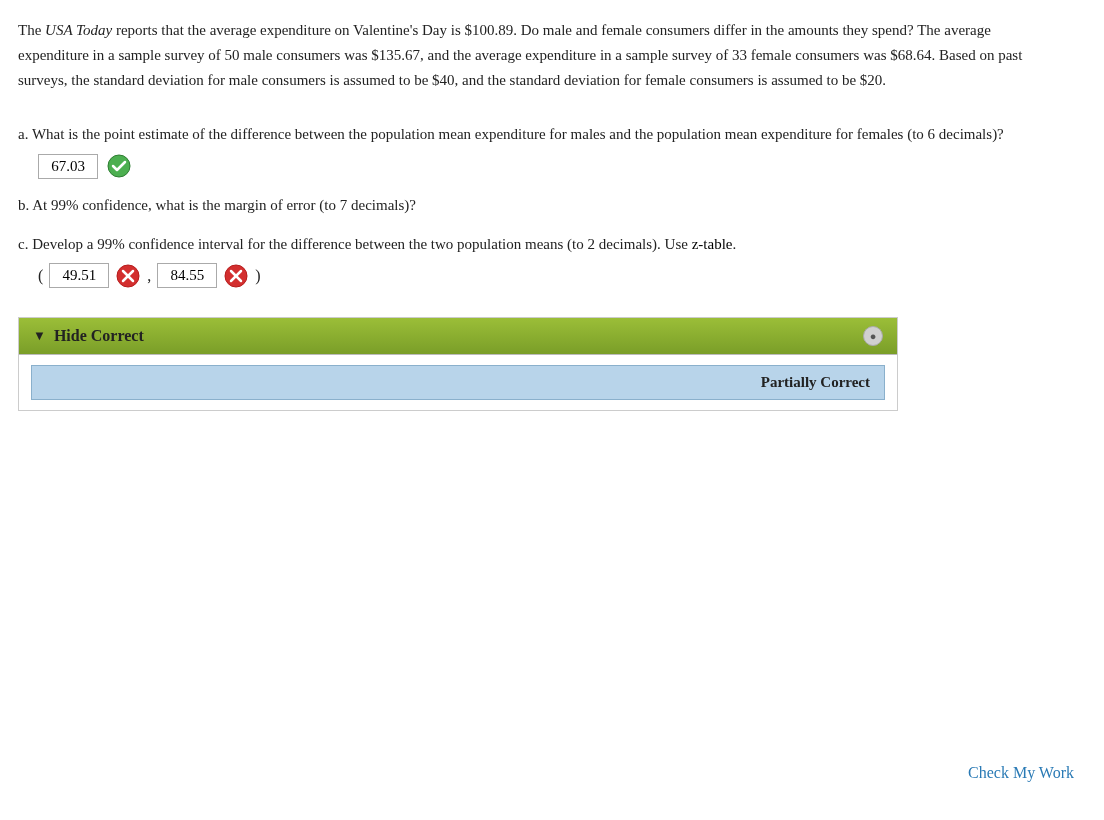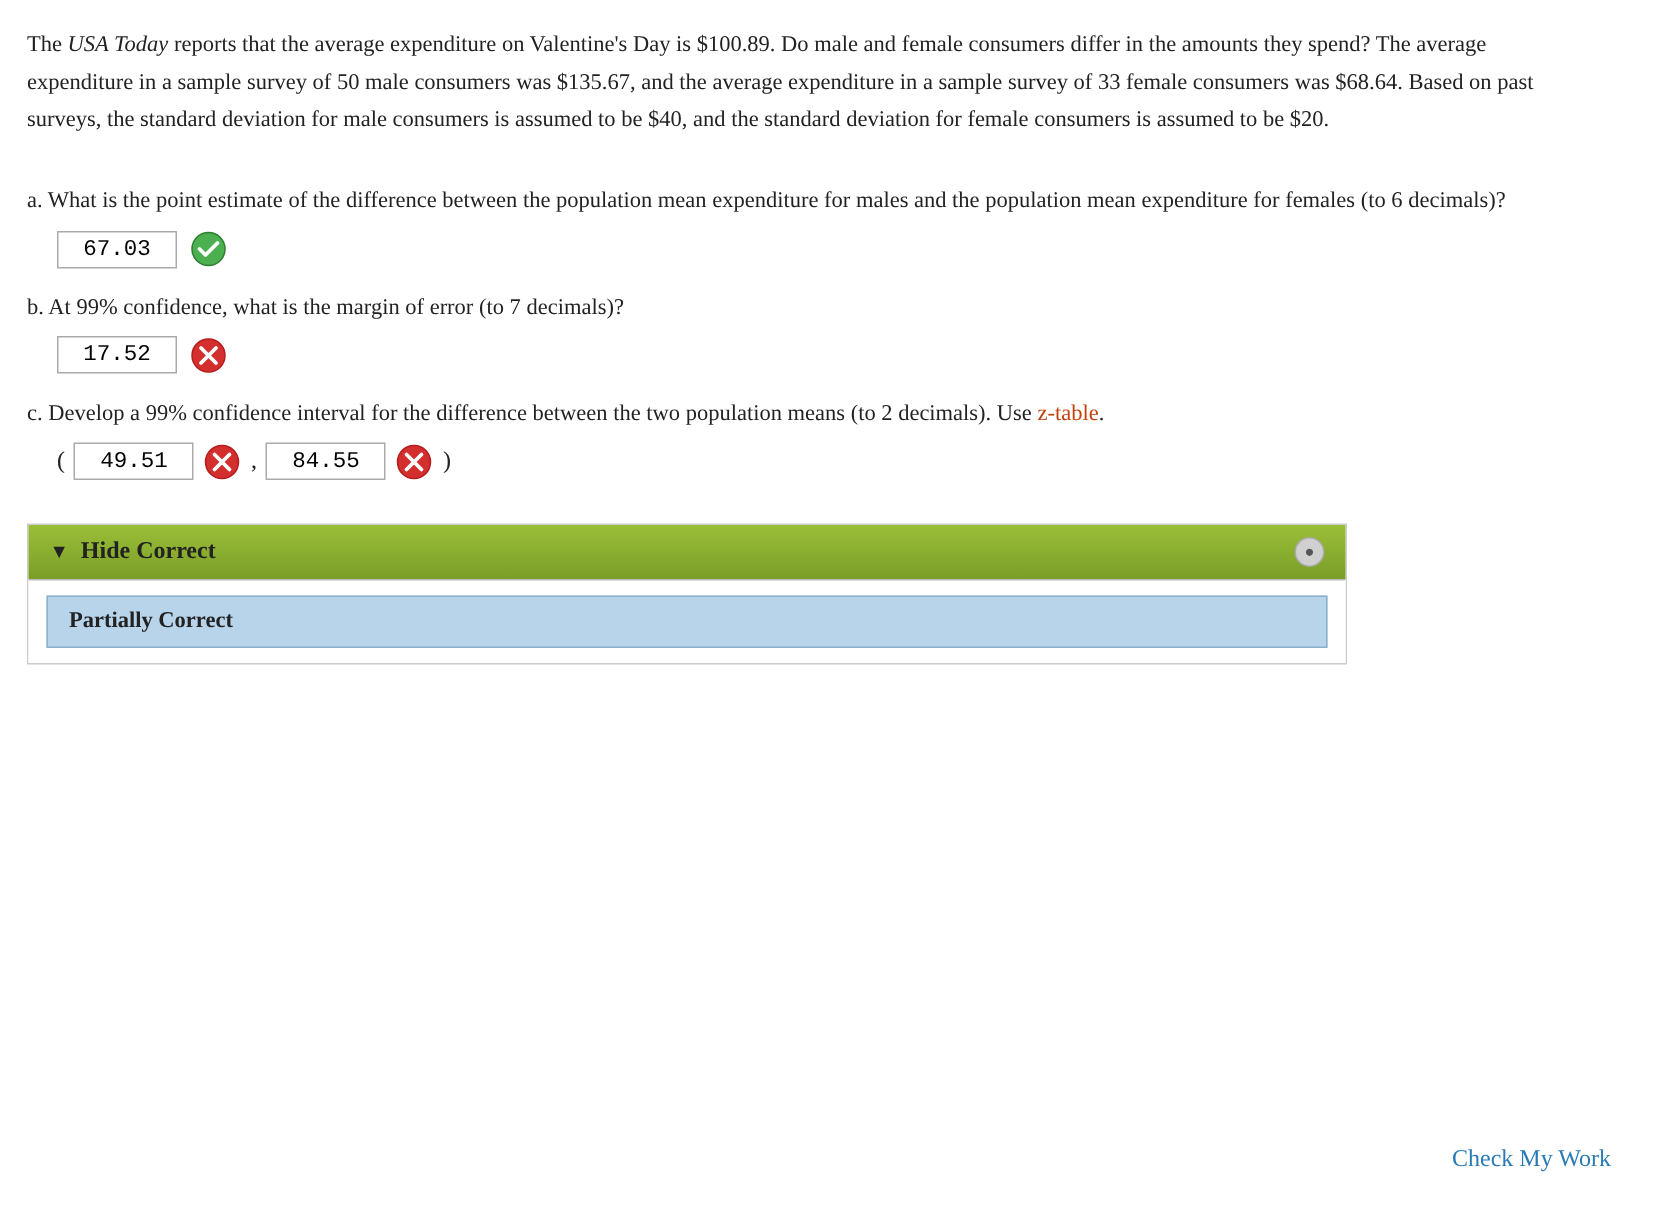--- a/index.html
+++ b/index.html
@@ -48,22 +48,22 @@
       align-items: center;
       gap: 8px;
       margin-left: 20px;
       margin-top: 4px;
     }
 
     .answer-input {
       border: 1px solid #aaa;
       padding: 3px 8px;
       font-size: 15px;
-      font-family: Liberation Mono, monospace;
-      width: 80px;
+      font-family: Liberation Serif, serif;
+      width: 60px;
       text-align: center;
     }
 
     .icon-correct {
       display: inline-flex;
       align-items: center;
       justify-content: center;
       width: 26px;
       height: 26px;
     }
@@ -76,21 +76,21 @@
 
     .icon-wrong {
       display: inline-flex;
       align-items: center;
       justify-content: center;
       width: 26px;
       height: 26px;
     }
 
     .z-table-link {
-      color: #c2410c;
+      color: #000000;
       text-decoration: none;
     }
 
     .interval-row {
       display: flex;
       align-items: center;
       gap: 6px;
       margin-left: 20px;
       margin-top: 4px;
     }
@@ -141,20 +141,21 @@
       justify-content: center;
       font-size: 11px;
       color: #555;
       cursor: pointer;
     }
 
     .feedback-body {
       background: #fff;
       padding: 10px 12px;
       border-top: 1px solid #bbb;
+      text-align: right;
     }
 
     .feedback-status-bar {
       background: #b8d4ea;
       border: 1px solid #8ab0cc;
       padding: 8px 14px;
       font-weight: bold;
       font-size: 15px;
       color: #222;
     }
@@ -201,30 +202,20 @@
           <polyline points="6,12 10,16 18,8" fill="none" stroke="white" stroke-width="2.5" stroke-linecap="round" stroke-linejoin="round"></polyline>
         </svg>
       </span>
     </div>
   </div>
 
   <div class="question-block">
     <div class="question-label">
       <span>b.</span>
       <span> At 99% confidence, what is the margin of error (to 7 decimals)?</span>
-    </div>
-    <div class="answer-row">
-      <input class="answer-input" type="text" value="17.52" style="">
-      <span class="icon-wrong">
-        <svg viewBox="0 0 24 24" xmlns="http://www.w3.org/2000/svg">
-          <circle cx="12" cy="12" r="11" fill="#d32f2f" stroke="#b71c1c" stroke-width="1"></circle>
-          <line x1="7" y1="7" x2="17" y2="17" stroke="white" stroke-width="2.5" stroke-linecap="round"></line>
-          <line x1="17" y1="7" x2="7" y2="17" stroke="white" stroke-width="2.5" stroke-linecap="round"></line>
-        </svg>
-      </span>
     </div>
   </div>
 
   <div class="question-block">
     <div class="question-label question-c-text">
       <span>c.</span>
       <span> Develop a 99% confidence interval for the difference between the two population means (to 2 decimals). Use </span><a href="#" class="z-table-link">z-table</a><span>.</span>
     </div>
     <div class="interval-row">
       <span class="interval-paren">(</span>

